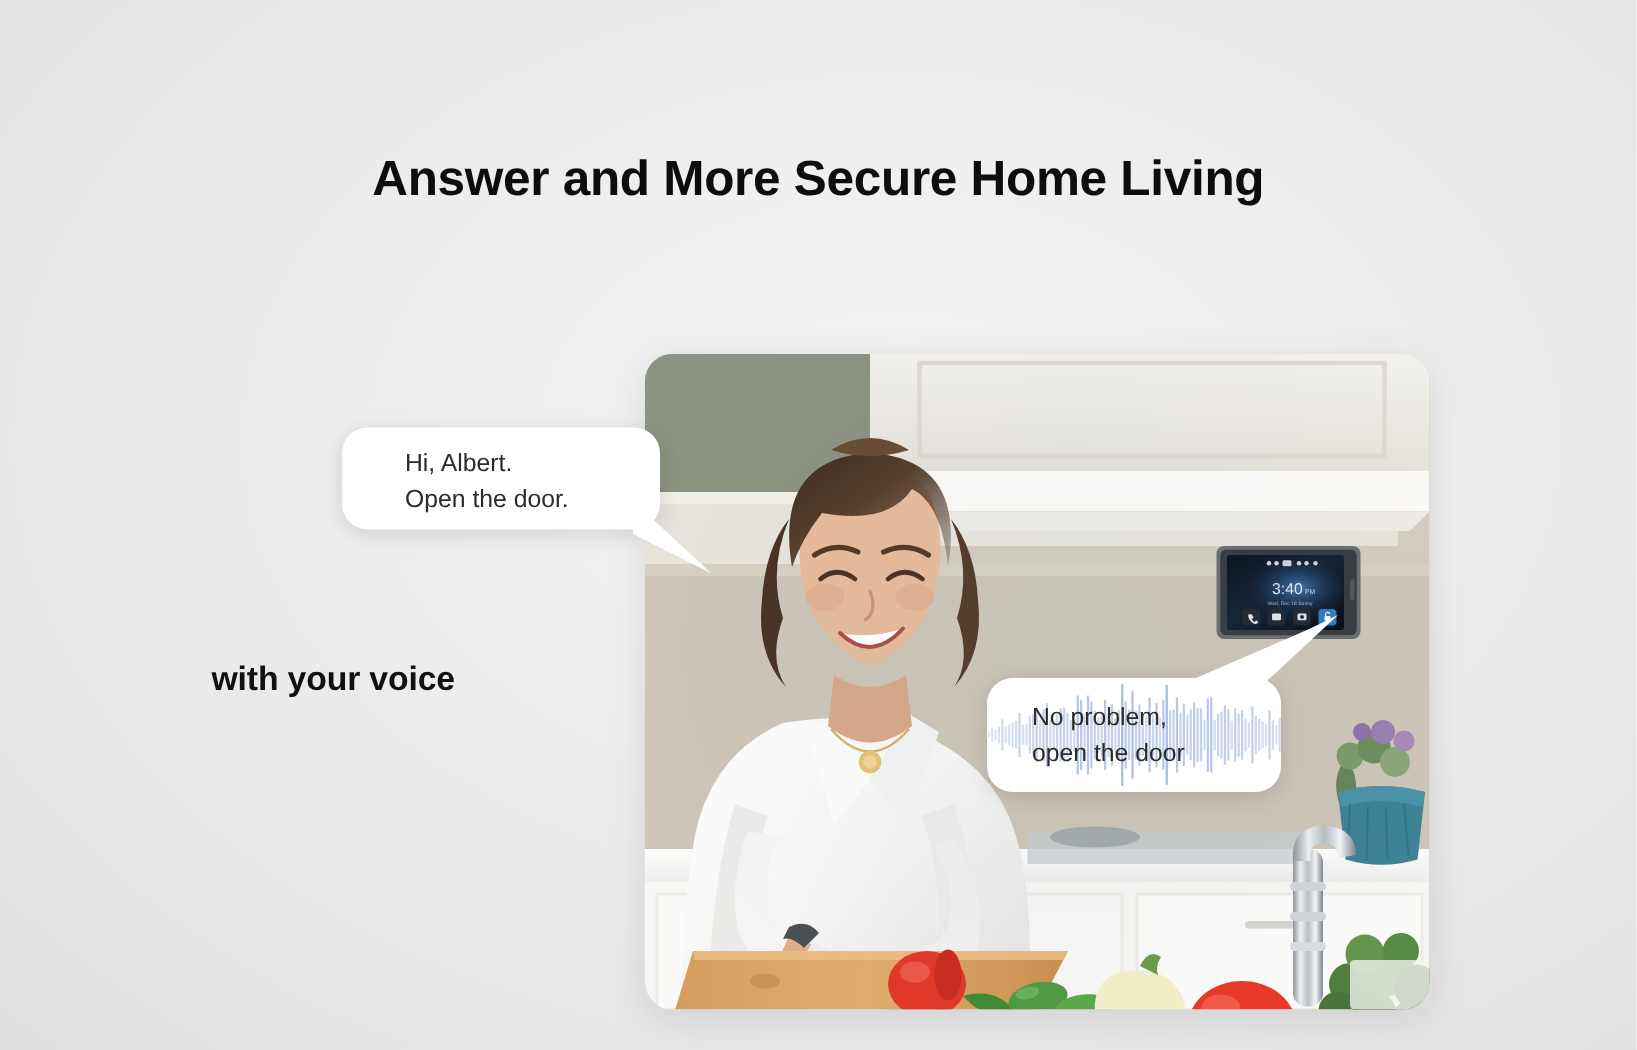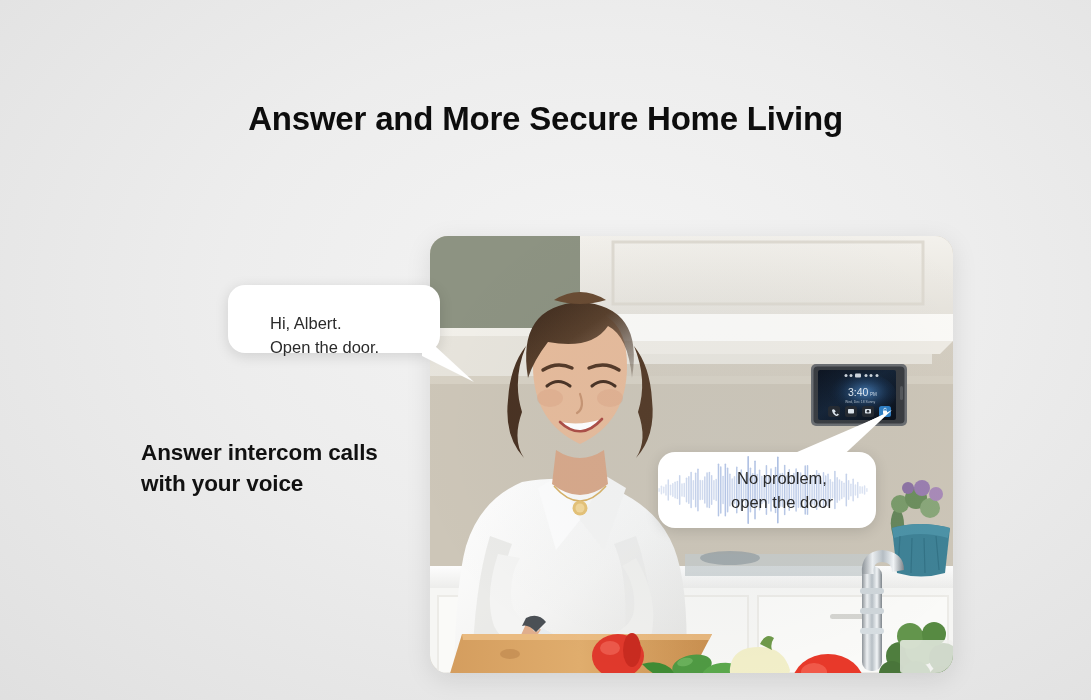--- a/index.html
+++ b/index.html
@@ -47,37 +47,36 @@
     box-shadow:0 3px 14px rgba(0,0,0,0.13);
   }
   .bubble-text{
     position:relative; z-index:2;
     color:#2b2b2b;
     font-size:16.5px; line-height:24px;
     white-space:pre-line;
   }
 
   #bubble1{ left:228px; top:285px; width:212px; height:68px; }
-  #bubble1 .bubble-text{ padding:26px 0 0 42px; }
-
-  #bubble2{ left:658px; top:452px; width:218px; height:76px; overflow:hidden;text-align:center; }
+  #bubble1 .bubble-text{ padding:12px 0 0 42px; }
+
+  #bubble2{ left:658px; top:452px; width:196px; height:76px; overflow:hidden; }
   #bubble2 .bubble-text{ padding:14px 0 0 30px; }
   .wave{ position:absolute; left:0; top:0; width:210px; height:76px; z-index:1; }
 
   .tail{ position:absolute; z-index:1; }
   #tail1{ left:420px; top:330px; width:70px; height:66px; }
   #tail2{ left:740px; top:400px; width:170px; height:62px; }
 </style>
 </head>
 <body>
 
 <div class="headline">Answer and More Secure Home Living</div>
 
 <div class="caption">
-  <div>Answer intercom calls</div>
   <div>with your voice</div>
 </div>
 
 <div class="photo">
   <svg viewBox="0 0 523 437" xmlns="http://www.w3.org/2000/svg">
     <defs>
       <linearGradient id="wallG" x1="0" y1="0" x2="0" y2="1">
         <stop offset="0%" stop-color="#d8d2c6"></stop>
         <stop offset="60%" stop-color="#cfc8ba"></stop>
         <stop offset="100%" stop-color="#c8c1b2"></stop>

